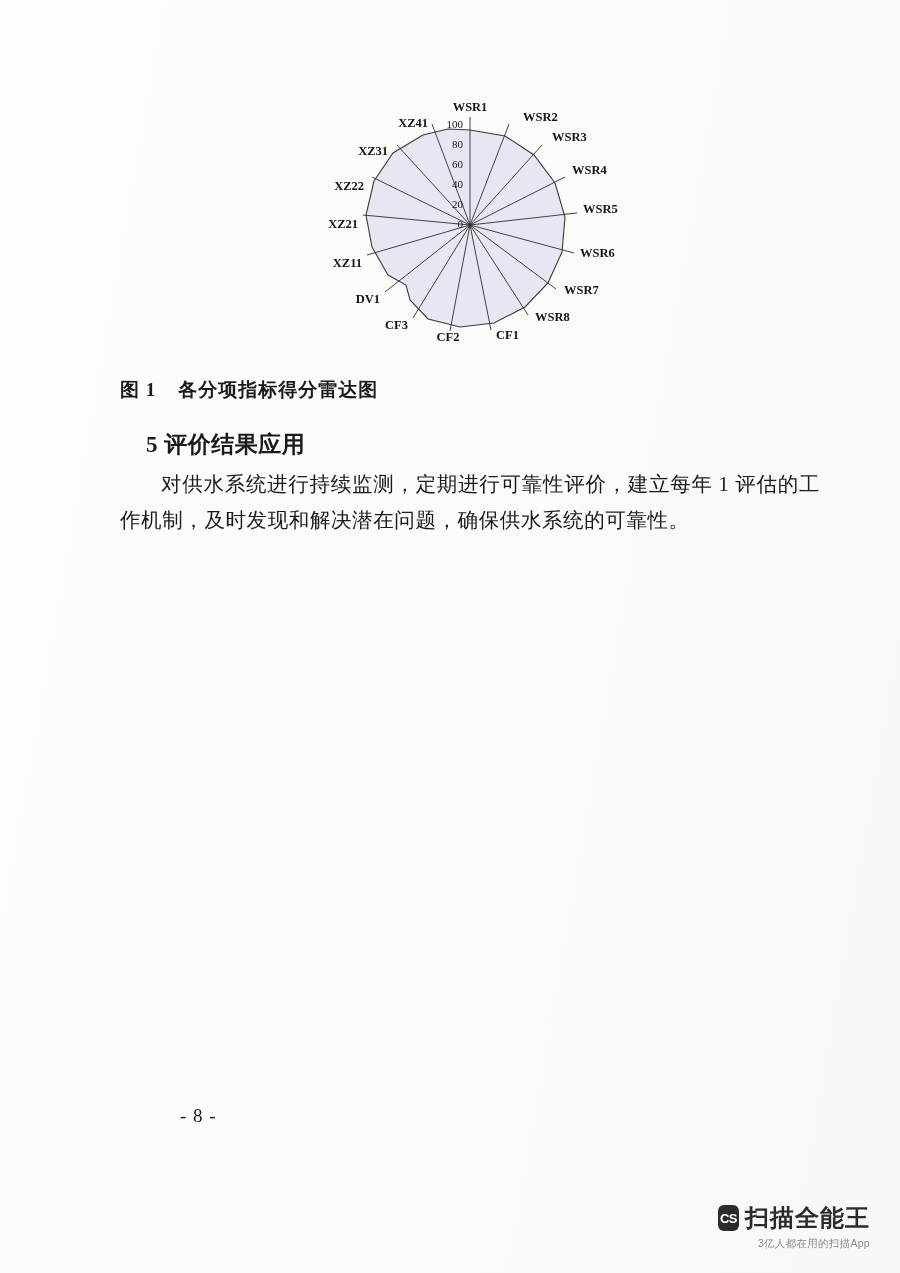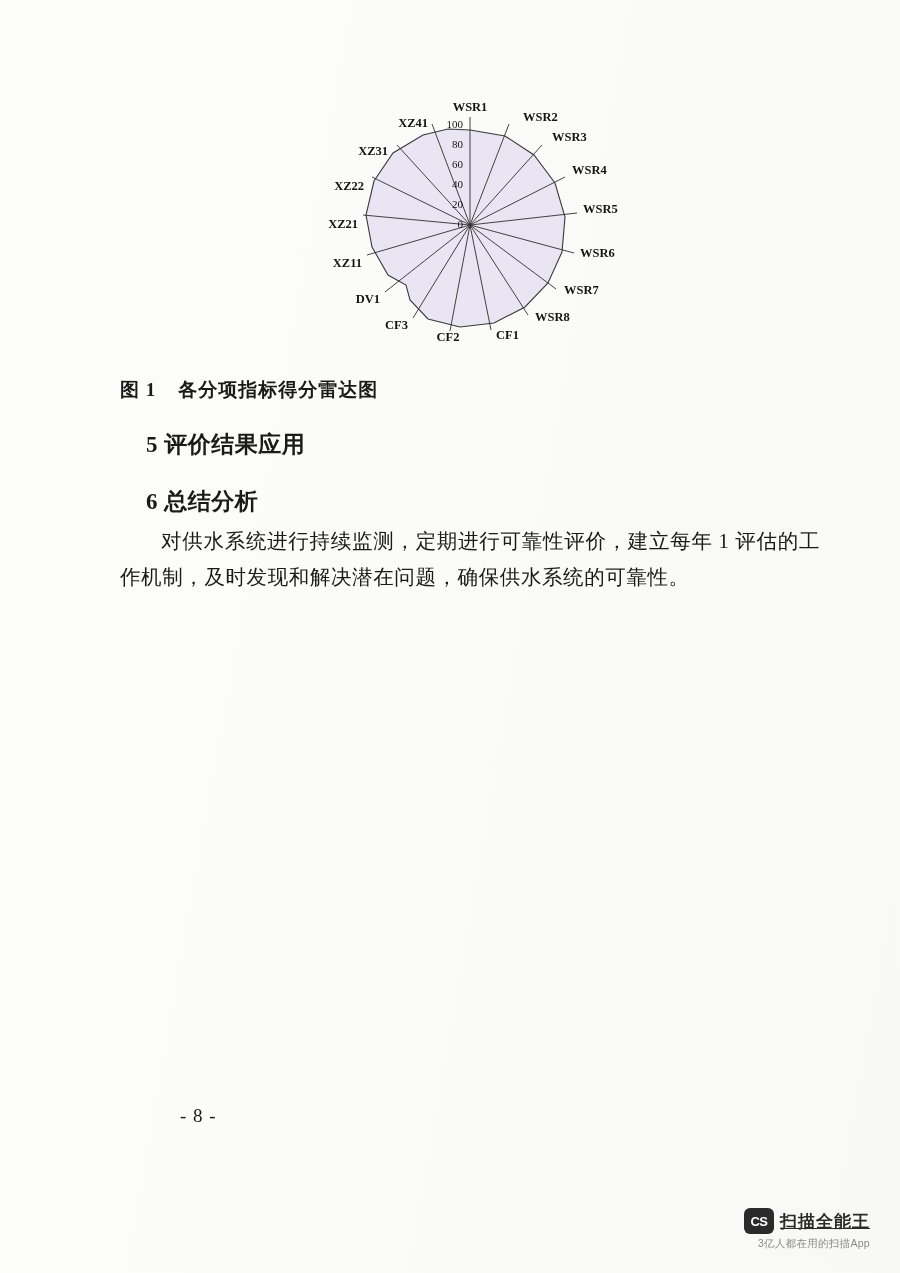--- a/index.html
+++ b/index.html
@@ -86,40 +86,39 @@
     bottom: 22px;
     display: flex;
     flex-direction: column;
     align-items: flex-end;
   }
   .wm-row {
     display: flex;
     align-items: center;
   }
   .wm-logo {
-    width: 30px; height: 26px;
+    width: 21px; height: 26px;
     border-radius: 6px;
     background: #2b2b2b;
     color: #fff;
     font-family: "Liberation Sans", sans-serif;
     font-size: 13px;
     font-weight: bold;
     display: flex;
     align-items: center;
     justify-content: center;
     margin-right: 6px;
     letter-spacing: -0.5px;
   }
   .wm-title {
     font-family: "Liberation Sans", sans-serif;
-    font-size: 17px;
+    font-size: 24px;
     color: #2b2b2b;
     font-weight: bold;
     letter-spacing: 1px;
-    text-decoration: underline;
   }
   .wm-sub {
     font-family: "Liberation Sans", sans-serif;
     font-size: 10.5px;
     color: #8a8a8a;
     margin-top: 3px;
     letter-spacing: 0.3px;
   }
 
   text.axis-label {
@@ -193,21 +192,20 @@
         </svg>
       </div>
     </div>
 
     <div class="fig-caption">
       <span class="cap-num">图 1</span><span>各分项指标得分雷达图</span>
     </div>
 
     <div class="section-head">5 评价结果应用</div>
 
-    <div class="section-head">6 总结分析</div>
     <p class="para">对供水系统进行持续监测，定期进行可靠性评价，建立每年 1 评估的工作机制，及时发现和解决潜在问题，确保供水系统的可靠性。</p>
 
     <div class="page-number">- 8 -</div>
   </div>
 
   <div class="watermark">
     <div class="wm-row">
       <div class="wm-logo">CS</div>
       <div class="wm-title">扫描全能王</div>
     </div>

